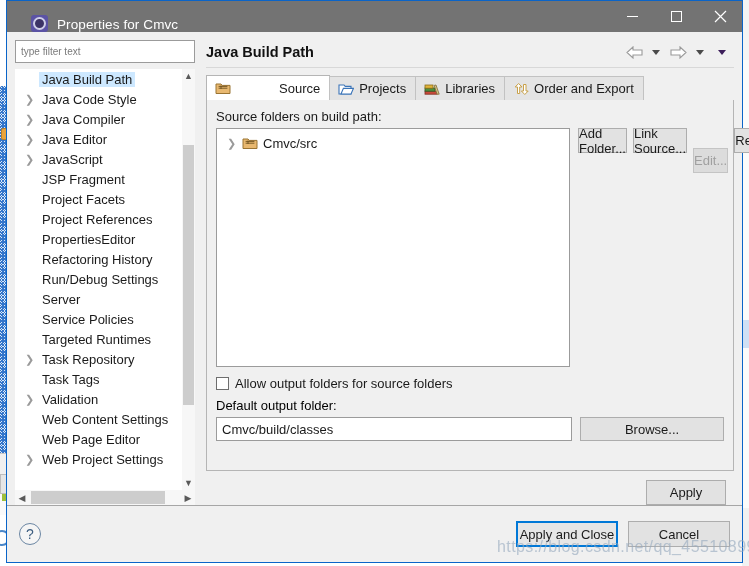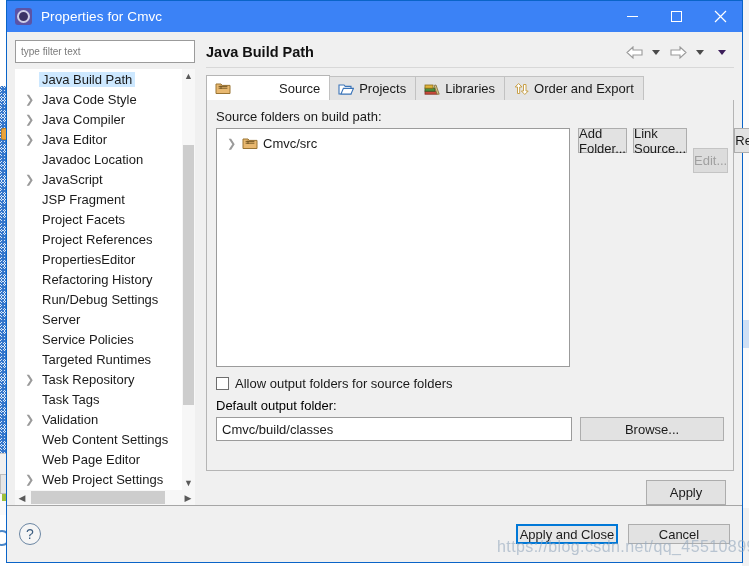--- a/index.html
+++ b/index.html
@@ -35,22 +35,22 @@
   .bg-tab-left { position:absolute; left:0; top:474px; width:9px; height:20px; background:#e6e6e6; border:1px solid #bdbdbd; }
   .bg-circle { position:absolute; left:-6px; top:530px; width:16px; height:16px; border:2px solid #4a86c8; border-radius:50%; background:transparent; }
 
   
   #dialog {
     position: absolute; left: 6px; top: 0; width: 737px; height: 563px;
     border: 1px solid #0a64c8; background: #f0f0f0;
     display: flex; flex-direction: column;
   }
   .titlebar {
-    height: 31px; background: #3b82f6; color: #ffffff;
-    display: flex; align-items: center; flex: 0 0 auto;
+    height: 31px; background: #737373; color: #ffffff;
+    display: flex; align-items: flex-end; flex: 0 0 auto; padding-left: 16px;
   }
   .title-icon { width: 17px; height: 17px; margin-left: 8px; position: relative; flex:0 0 auto;}
   .title-icon .outer { position:absolute; inset:0; background:#5b53a5; border-radius:3px; }
   .title-icon .gear { position:absolute; left:2px; top:2px; width:13px; height:13px; border:2px solid #cfcfe8; border-radius:50%; background:#3b3366;}
   .title-text { margin-left: 9px; font-size: 13.5px; letter-spacing: .1px; }
   .winbtns { margin-left: auto; display: flex; height: 31px; }
   .winbtn { width: 44px; height: 31px; display:flex; align-items:center; justify-content:center; color:#fff; }
   .wb-min { width:11px; height:1px; background:#fff; }
   .wb-max { width:11px; height:11px; border:1px solid #fff; }
   .wb-close svg { display:block; }
@@ -121,21 +121,21 @@
   .outrow { display:flex; gap:8px; margin-top:4px;text-align:center; }
   .outinput { width:361px; height:24px; background:#fff; border:1px solid #9b9b9b; display:flex; align-items:center; padding:0 5px; font-size:13px; color:#1a1a1a;}
   .browsebtn { width:146px; height:24px; }
 
   .applyrow { display:flex; justify-content:flex-end; padding: 9px 8px 0 0; }
   .apply-btn { width:80px; height:25px; }
 
   .dlg-footer { flex:0 0 auto; height:57px; border-top:1px solid #a6a6a6; background:#f0f0f0; display:flex; align-items:center; padding: 0 12px; position:relative;}
   .helpbtn { width:22px; height:22px; border:1px solid #6b86a3; border-radius:50%; display:flex; align-items:center; justify-content:center; font-size:14px; color:#3c5d80; background:#f5f5f5;}
   .footbtns { margin-left:auto; display:flex; gap:10px; }
-  .fbtn { width:102px; height:20px; display:flex; align-items:center; justify-content:center; font-size:13px; background:#e2e2e2; border:1px solid #adadad; color:#1a1a1a;}
+  .fbtn { width:102px; height:26px; display:flex; align-items:center; justify-content:center; font-size:13px; background:#e2e2e2; border:1px solid #adadad; color:#1a1a1a;}
   .fbtn.default { border:2px solid #0078d7; background:#e6e6e6; }
 
   .watermark {
     position:absolute; left:497px; top:538px; font-size:16px;
     color: rgba(150,170,190,.62); white-space:nowrap; letter-spacing:.4px;
     pointer-events:none; font-family:"Liberation Sans", sans-serif;
   }
 
   .ico { width:16px; height:14px; flex:0 0 auto; display:block; }
 </style>
@@ -202,24 +202,20 @@
               </div>
               <div class="titem">
                 <span class="arrow">❯</span>
                 <span class="lbl">Java Compiler</span>
               </div>
               <div class="titem">
                 <span class="arrow">❯</span>
                 <span class="lbl">Java Editor</span>
               </div>
               <div class="titem">
-                <span class="arrow"></span>
-                <span class="lbl">Javadoc Location</span>
-              </div>
-              <div class="titem">
                 <span class="arrow">❯</span>
                 <span class="lbl">JavaScript</span>
               </div>
               <div class="titem">
                 <span class="arrow"></span>
                 <span class="lbl">JSP Fragment</span>
               </div>
               <div class="titem">
                 <span class="arrow"></span>
                 <span class="lbl">Project Facets</span>

